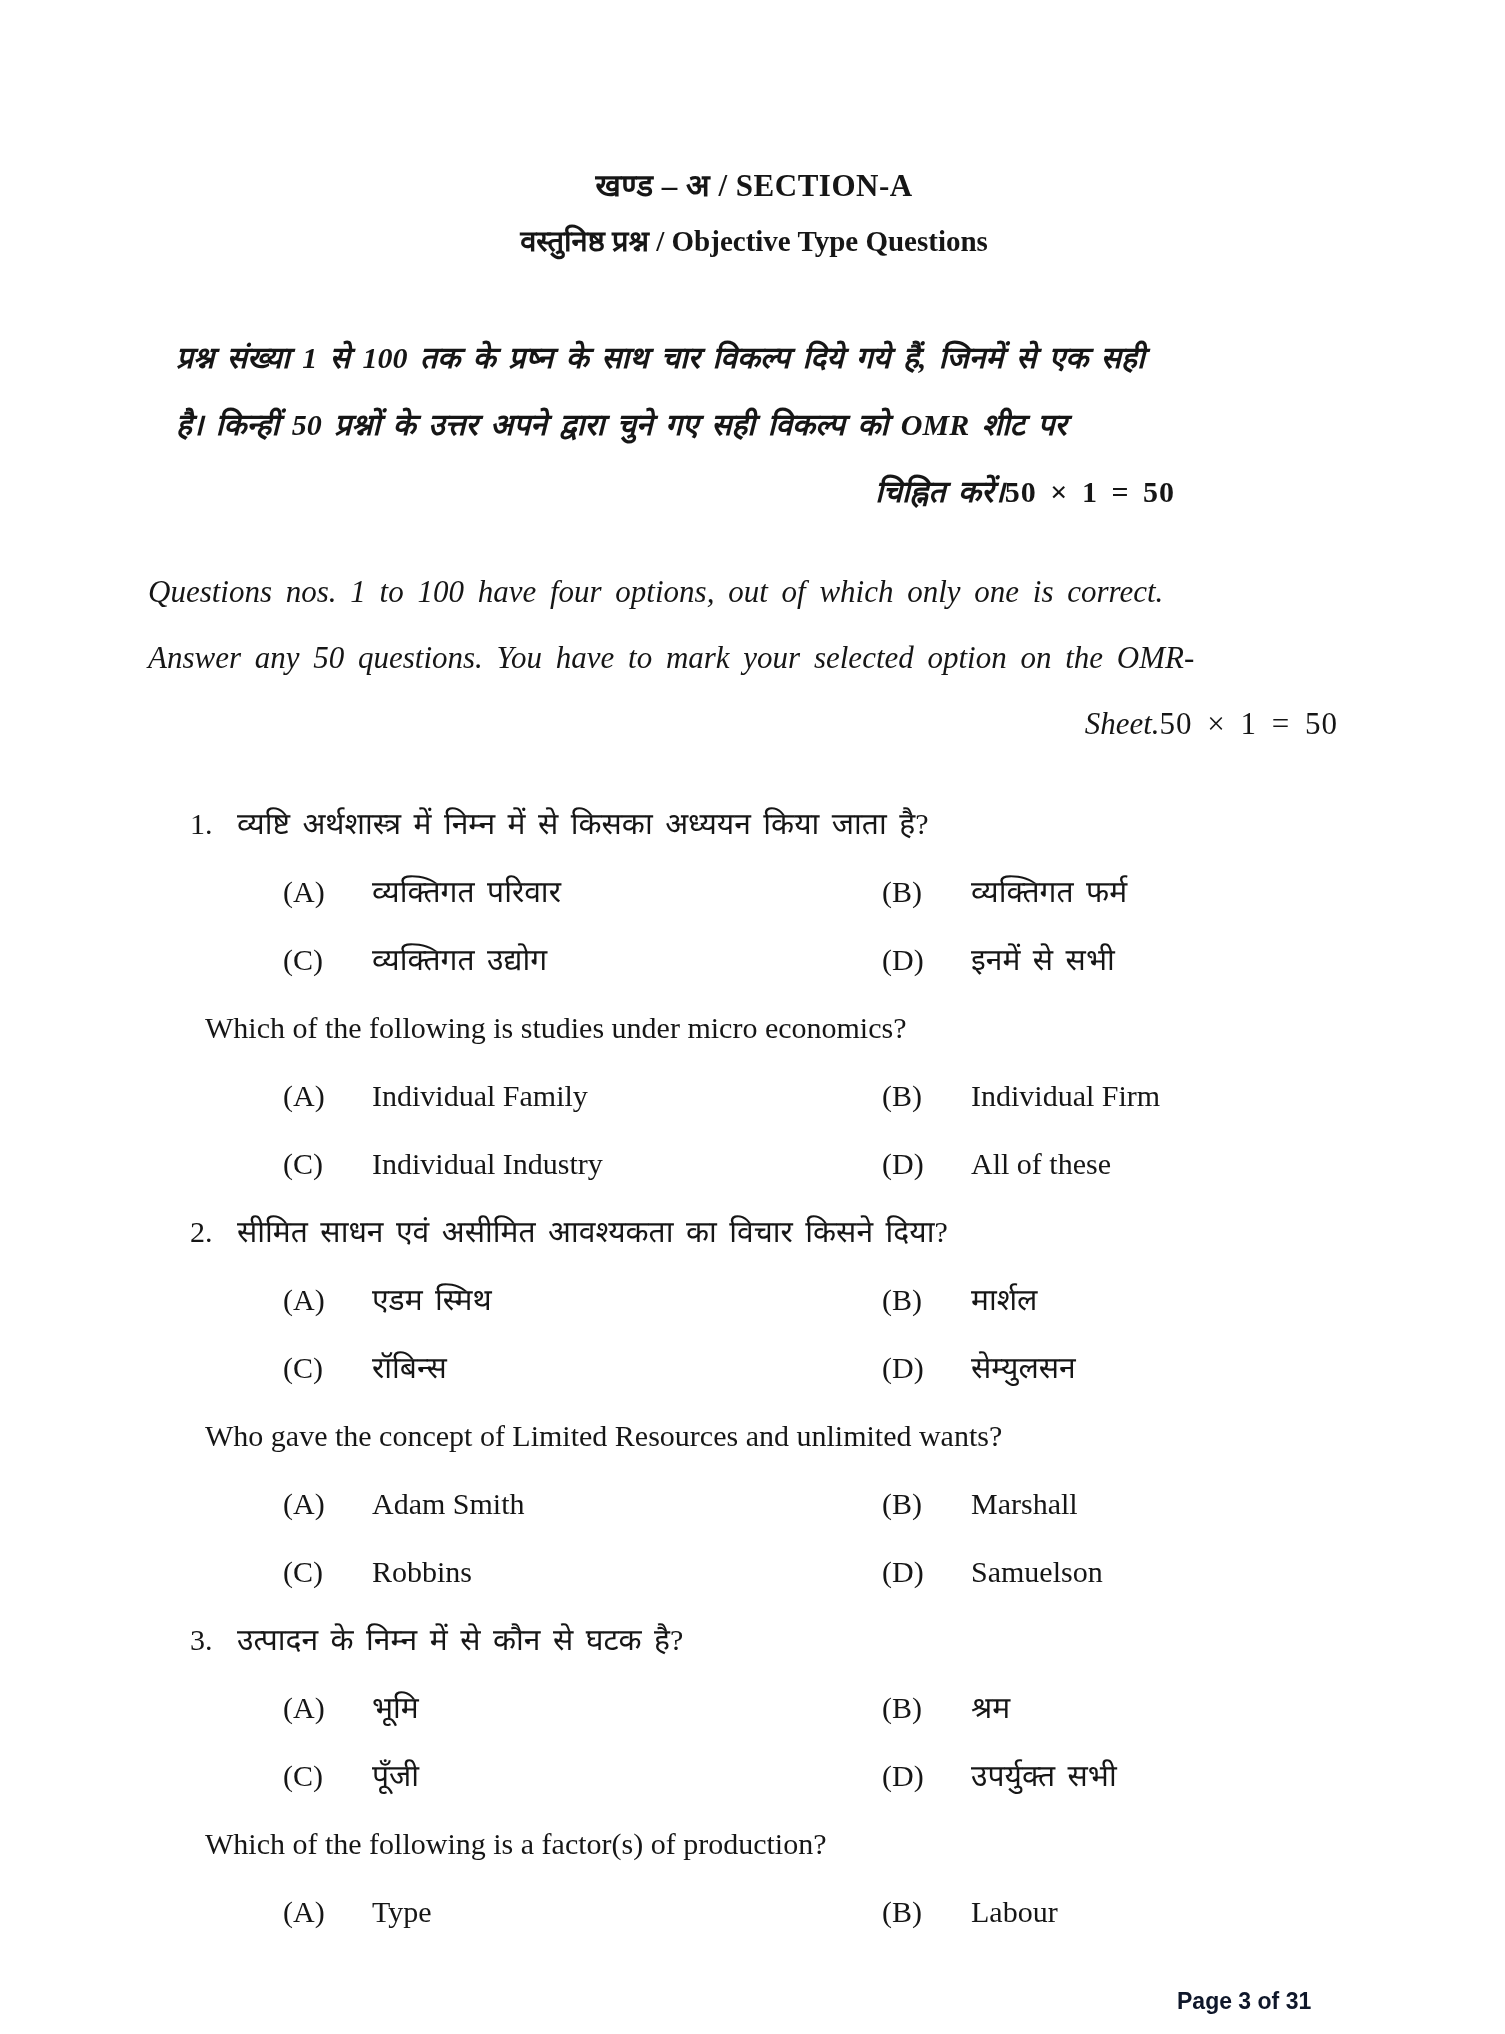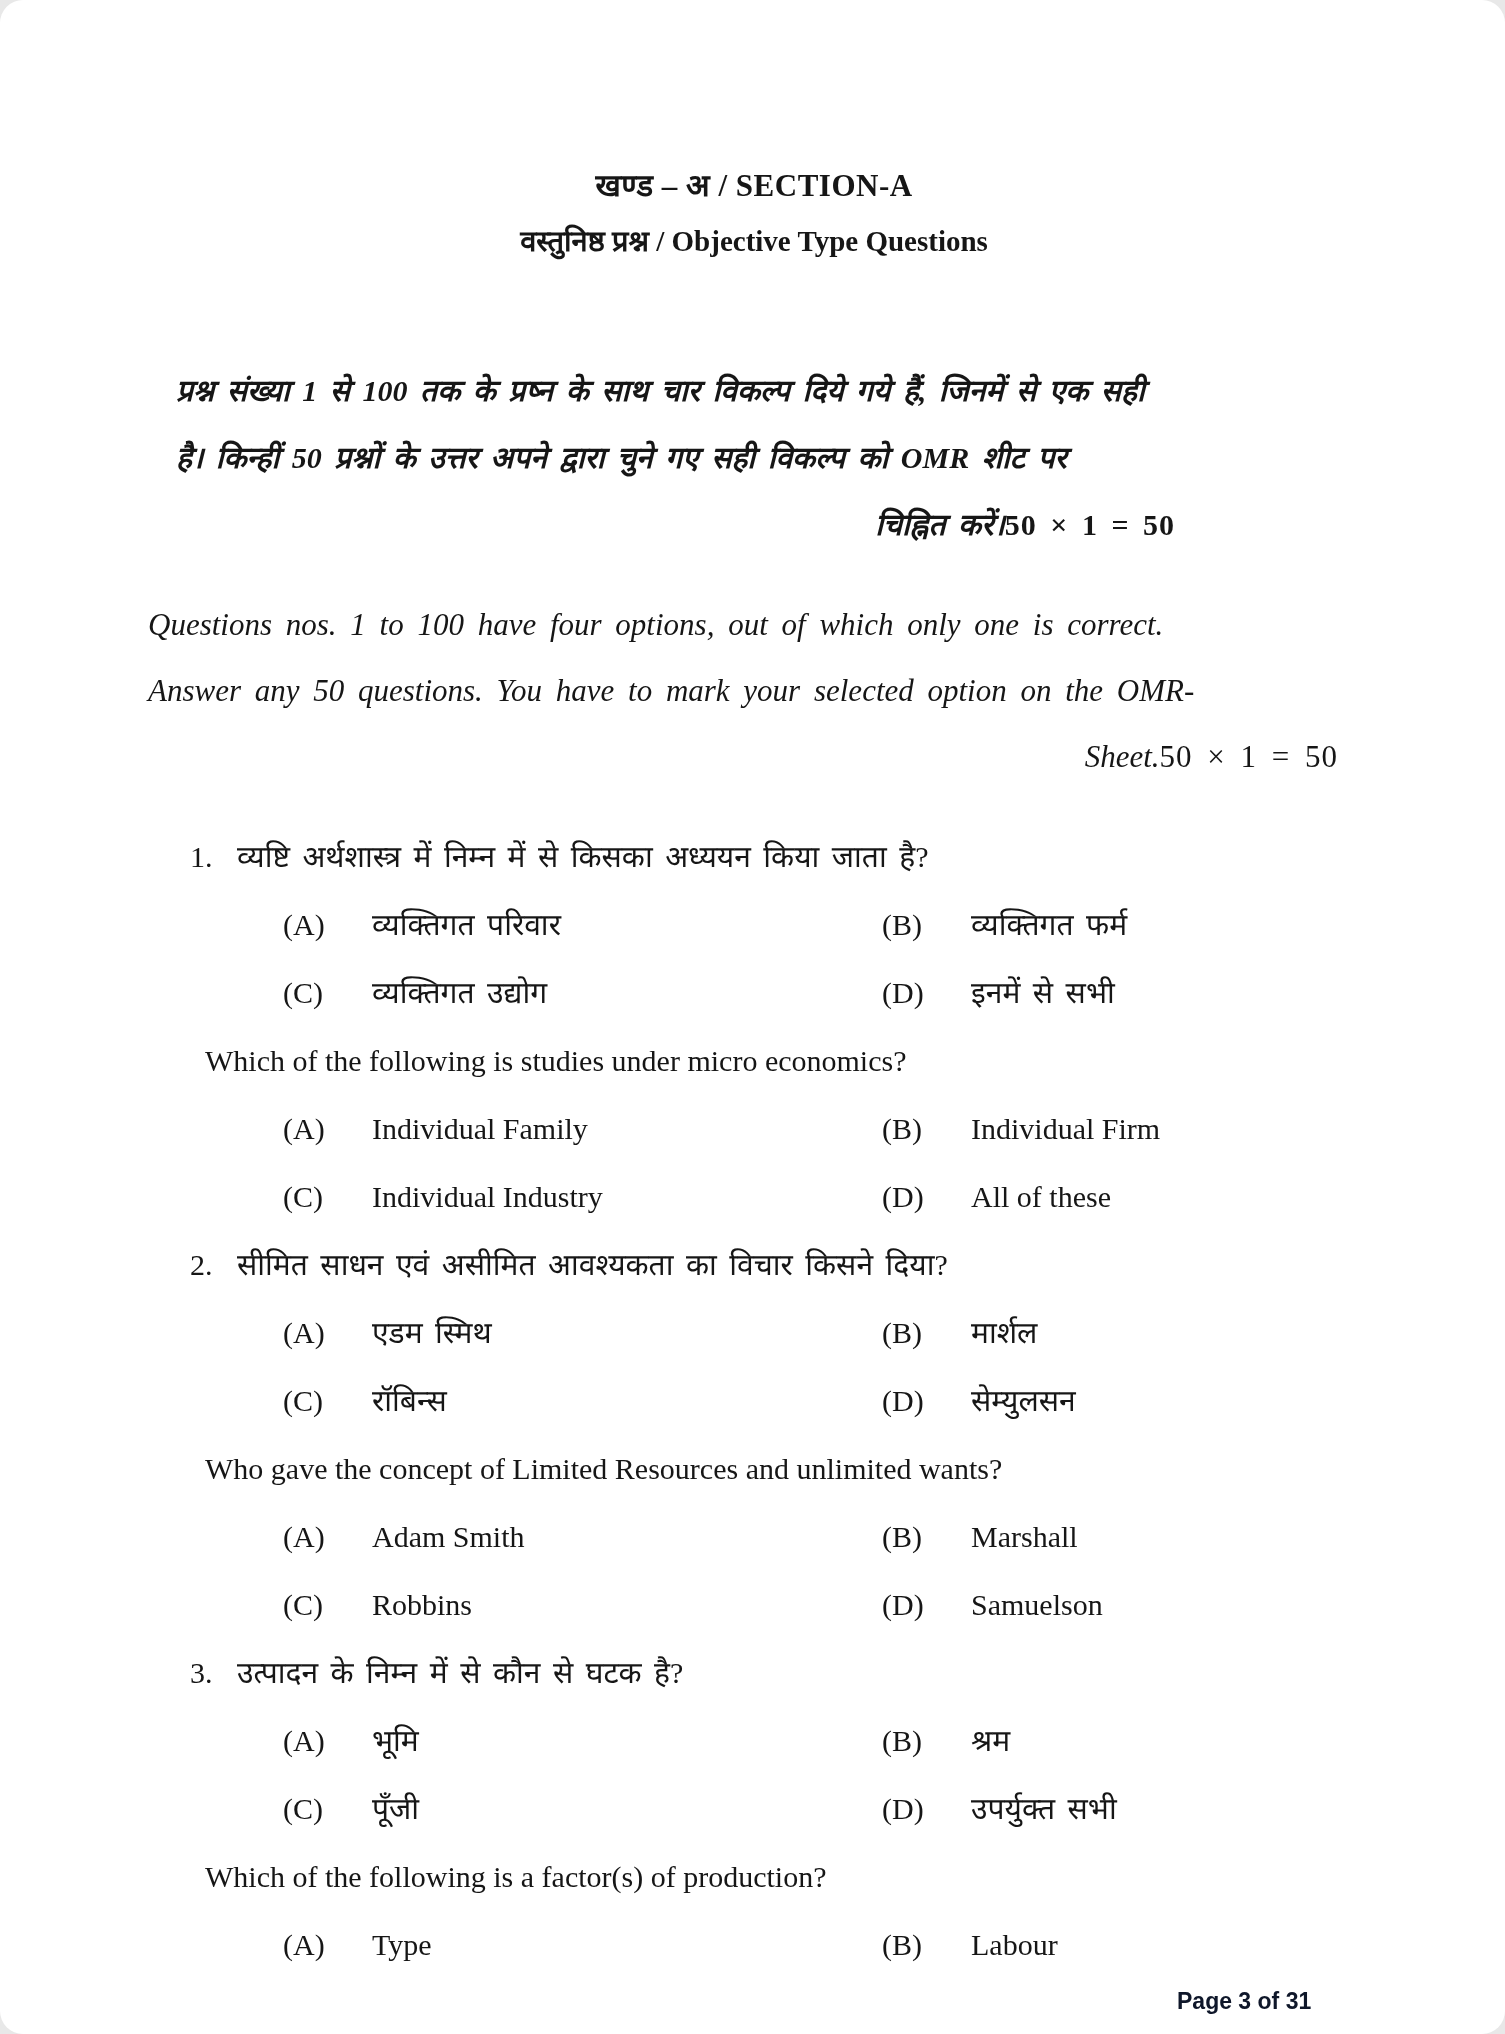--- a/index.html
+++ b/index.html
@@ -7,38 +7,37 @@
   .doc-page {
     position: relative;
     width: 1505px;
     height: 2034px;
     margin: 0 auto;
     background: #ffffff;
     color: #161616;
     padding: 165px 145px 0 148px;
     overflow: hidden;
     font-family: "Liberation Serif", "DejaVu Serif", serif;
-    border-radius: 23px;
   }
 
   
   .sec-title {
     text-align: center;
     font-size: 31px;
     font-weight: bold;
     line-height: 42px;
     letter-spacing: 0.5px;
     margin-bottom: 14px;
   }
   .sec-subtitle {
     text-align: center;
     font-size: 29px;
     font-weight: bold;
     line-height: 40px;
-    margin-bottom: 96px;
+    margin-bottom: 63px;
   }
 
   
   .hi-instr {
     font-style: italic;
     font-weight: bold;
     font-size: 30px;
   }
   .hi-line { line-height: 67px; margin-left: 28px; }
   .line-with-marks {

